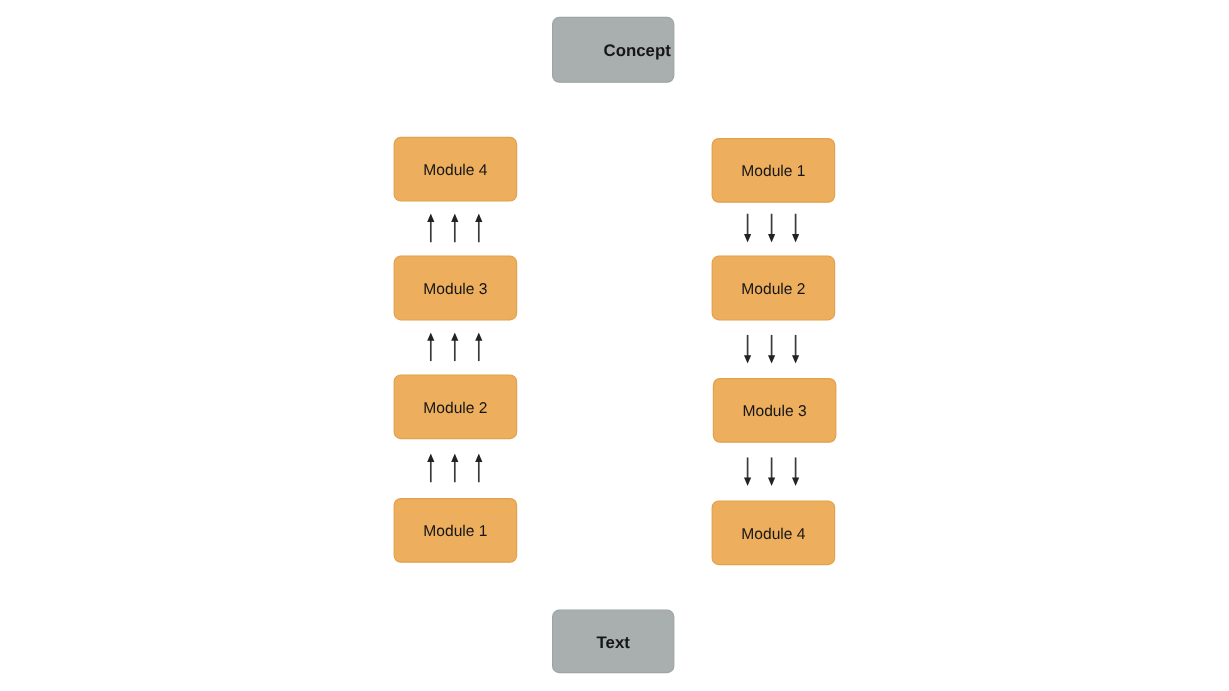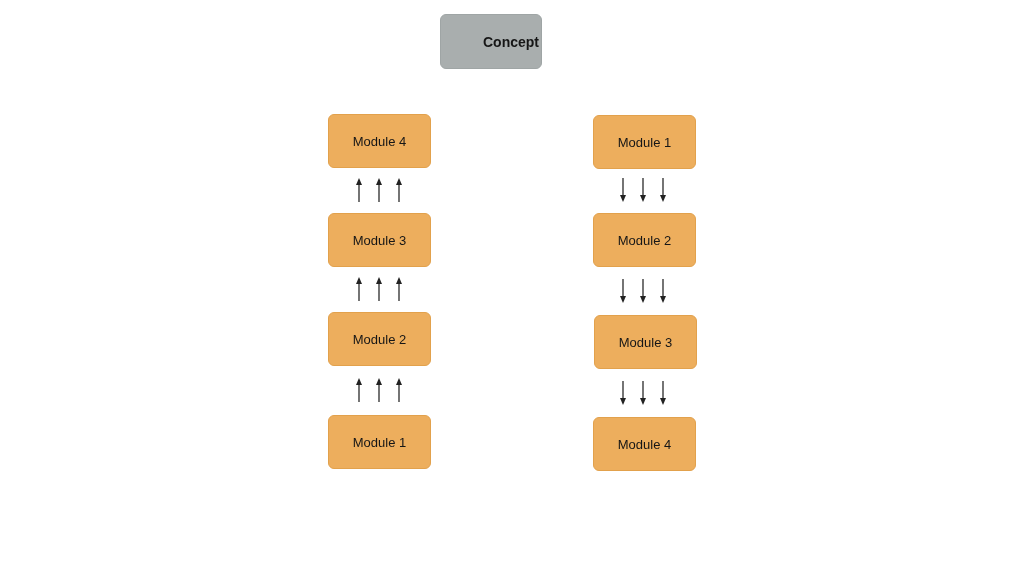--- a/index.html
+++ b/index.html
@@ -34,21 +34,21 @@
     font-size: 14px;
   }
   .module {
     width: 103px;
     height: 54px;
     background: #edae5d;
     border: 1px solid #e2a14c;
     font-size: 13px;
     justify-content: center;
   }
-  #node-concept { left: 440px; top: 14px; padding-left: 40px; }
+  #node-concept { left: 460px; top: 14px; padding-left: 40px; }
   #node-text    { left: 460px; top: 508px; height: 53px; }
 
   #node-l0 { left: 328px; top: 114px; }
   #node-l1 { left: 328px; top: 213px; }
   #node-l2 { left: 328px; top: 312px; }
   #node-l3 { left: 328px; top: 415px; }
 
   #node-r0 { left: 593px; top: 115px; }
   #node-r1 { left: 593px; top: 213px; }
   #node-r2 { left: 594px; top: 315px; }
@@ -185,14 +185,17 @@
     <svg class="arr" width="8" height="24" viewBox="0 0 8 24">
         <line x1="4" y1="0" x2="4" y2="19"></line>
         <polygon points="4,24 1,17 7,17"></polygon>
       </svg>
     <svg class="arr" width="8" height="24" viewBox="0 0 8 24">
         <line x1="4" y1="0" x2="4" y2="19"></line>
         <polygon points="4,24 1,17 7,17"></polygon>
       </svg>
   </div>
 
+  <div class="node terminal" id="node-text">
+    <span>Text</span>
+  </div>
 
 </div>
 
 </body></html>

